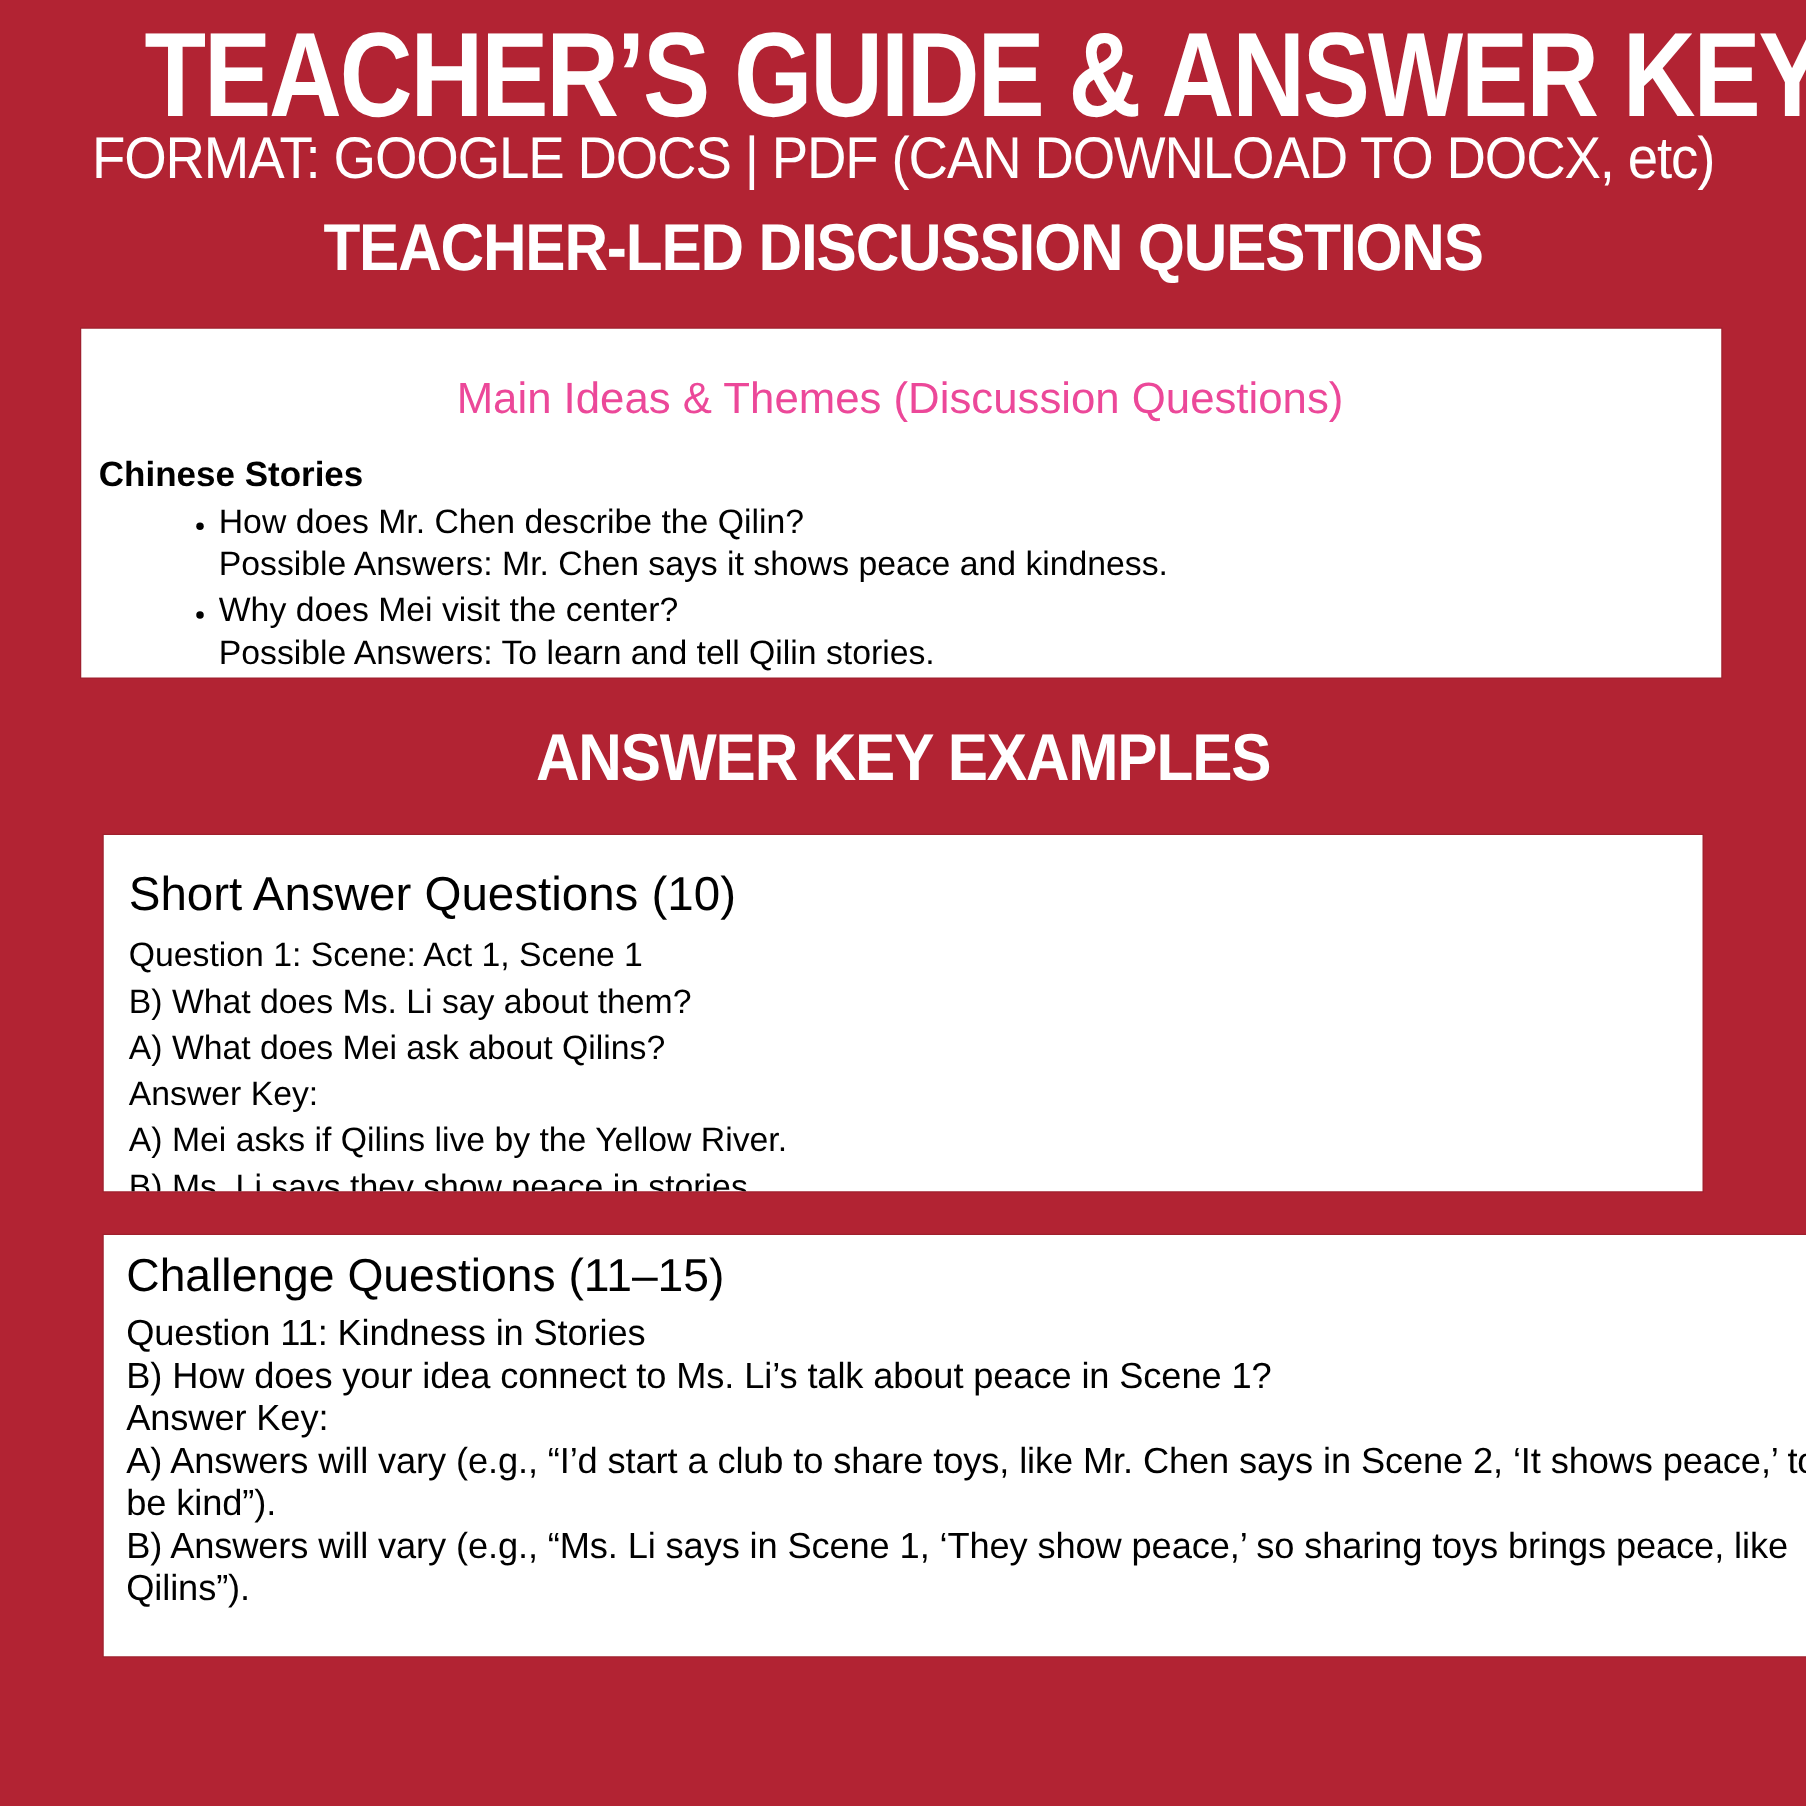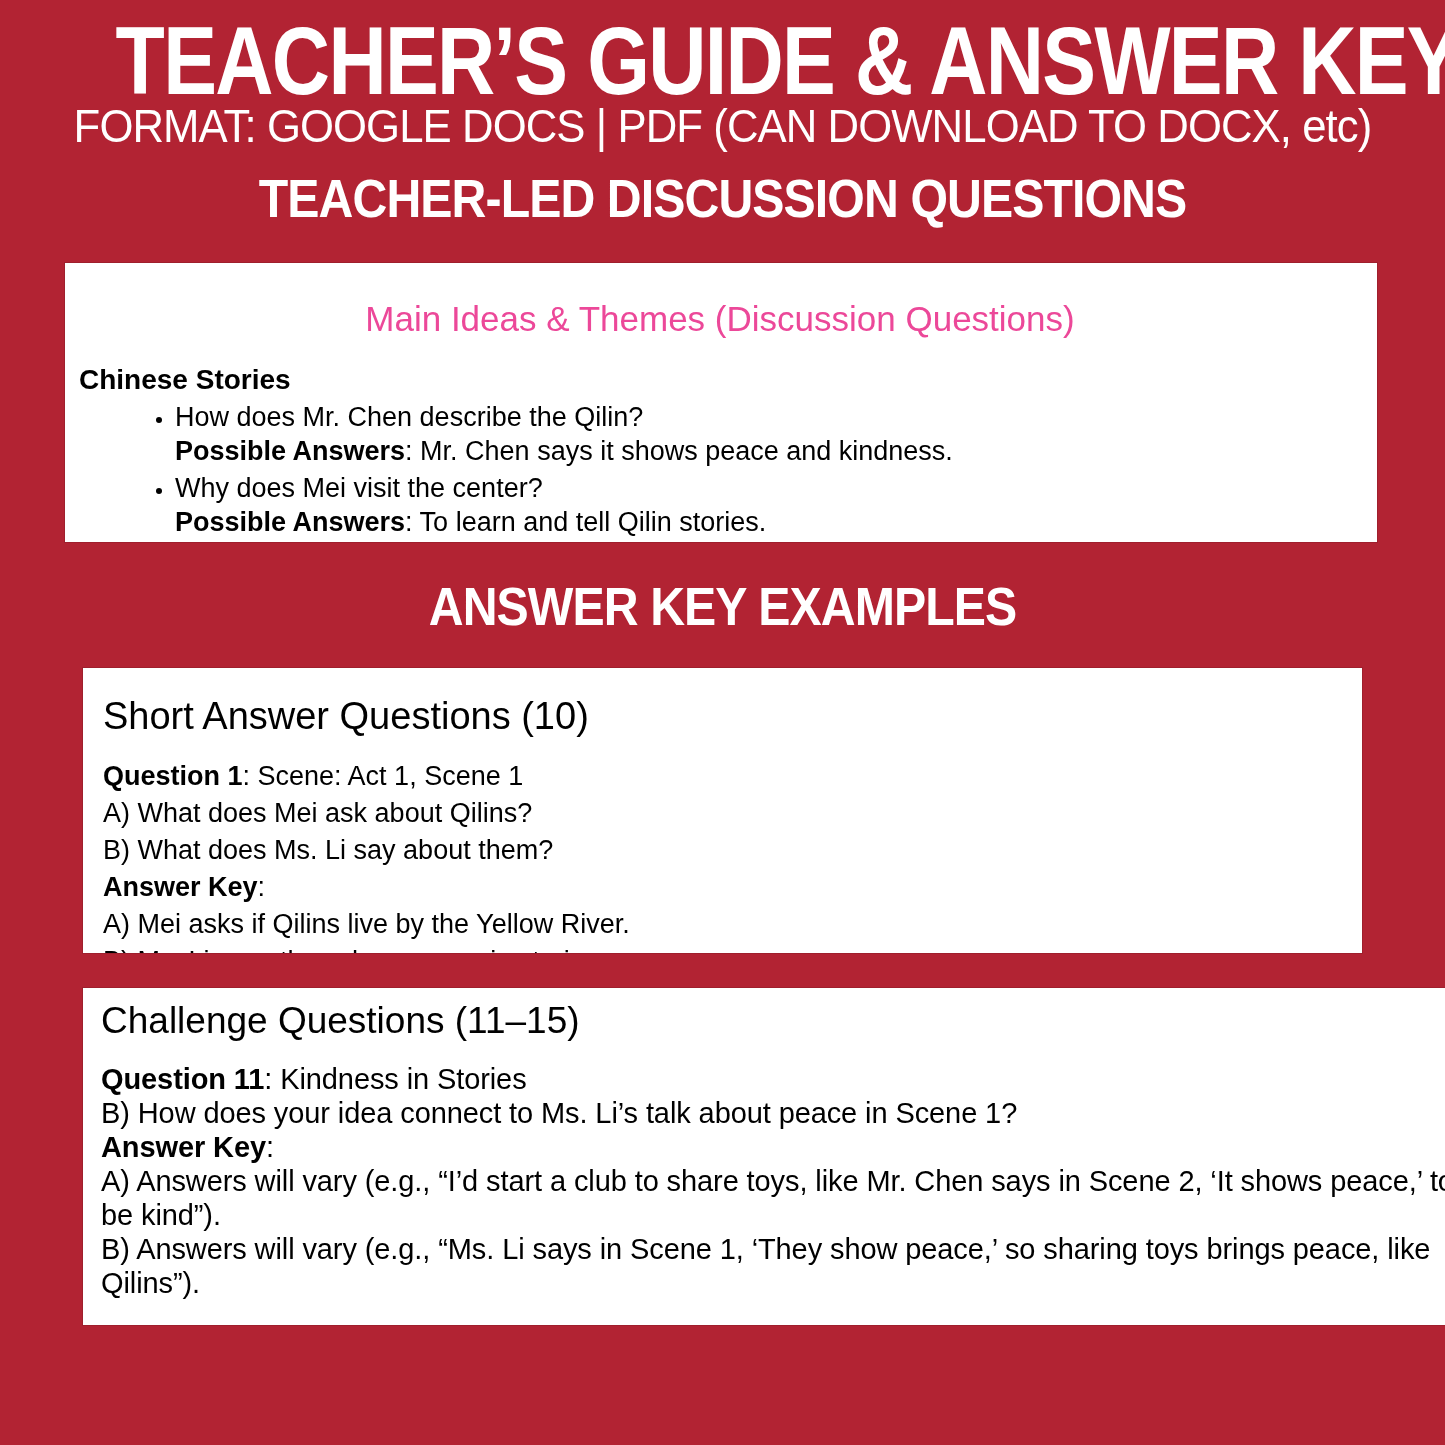--- a/index.html
+++ b/index.html
@@ -78,25 +78,25 @@
     margin-top: 4px;
   }
   ul.bullets li::marker { font-size: 0.75em; }
 
   .doc-h1 {
     font-size: 38px; font-weight: normal; line-height: 40px;
     color: #000;
   }
   .box3 .doc-h1 { font-size: 37px; line-height: 38px; }
 
-  .doc-lines { margin-top: 22px; }
+  .doc-lines { margin-top: 10px; }
   .box2 .line { font-size: 27px; line-height: 37px; }
   .box3 .line { font-size: 29px; line-height: 34px; letter-spacing: -0.1px; }
 
-  b { font-weight: bold; }
+  b { font-weight: normal; }
 </style>
 </head>
 <body>
 
 <div class="page">
 
   <div class="hero-title">TEACHER’S GUIDE &amp; ANSWER KEY</div>
   <div class="hero-sub">FORMAT: GOOGLE DOCS | PDF (CAN DOWNLOAD TO DOCX, etc)</div>
   <div class="hero-h2 pos-discussion">TEACHER-LED DISCUSSION QUESTIONS</div>
 
@@ -116,22 +116,22 @@
   </section>
 
   <div class="hero-h2 pos-answerkey">ANSWER KEY EXAMPLES</div>
 
   <section class="doc-box box2">
     <div class="doc-h1">Short Answer Questions (10)</div>
     <div class="doc-lines">
       <div class="line">
         <b>Question 1</b><span>: Scene: Act 1, Scene 1</span>
       </div>
+      <div class="line">B) What does Ms. Li say about them?</div>
       <div class="line">A) What does Mei ask about Qilins?</div>
-      <div class="line">B) What does Ms. Li say about them?</div>
       <div class="line">
         <b>Answer Key</b><span>:</span>
       </div>
       <div class="line">A) Mei asks if Qilins live by the Yellow River.</div>
       <div class="line">B) Ms. Li says they show peace in stories.</div>
     </div>
   </section>
 
   <section class="doc-box box3">
     <div class="doc-h1">Challenge Questions (11–15)</div>

